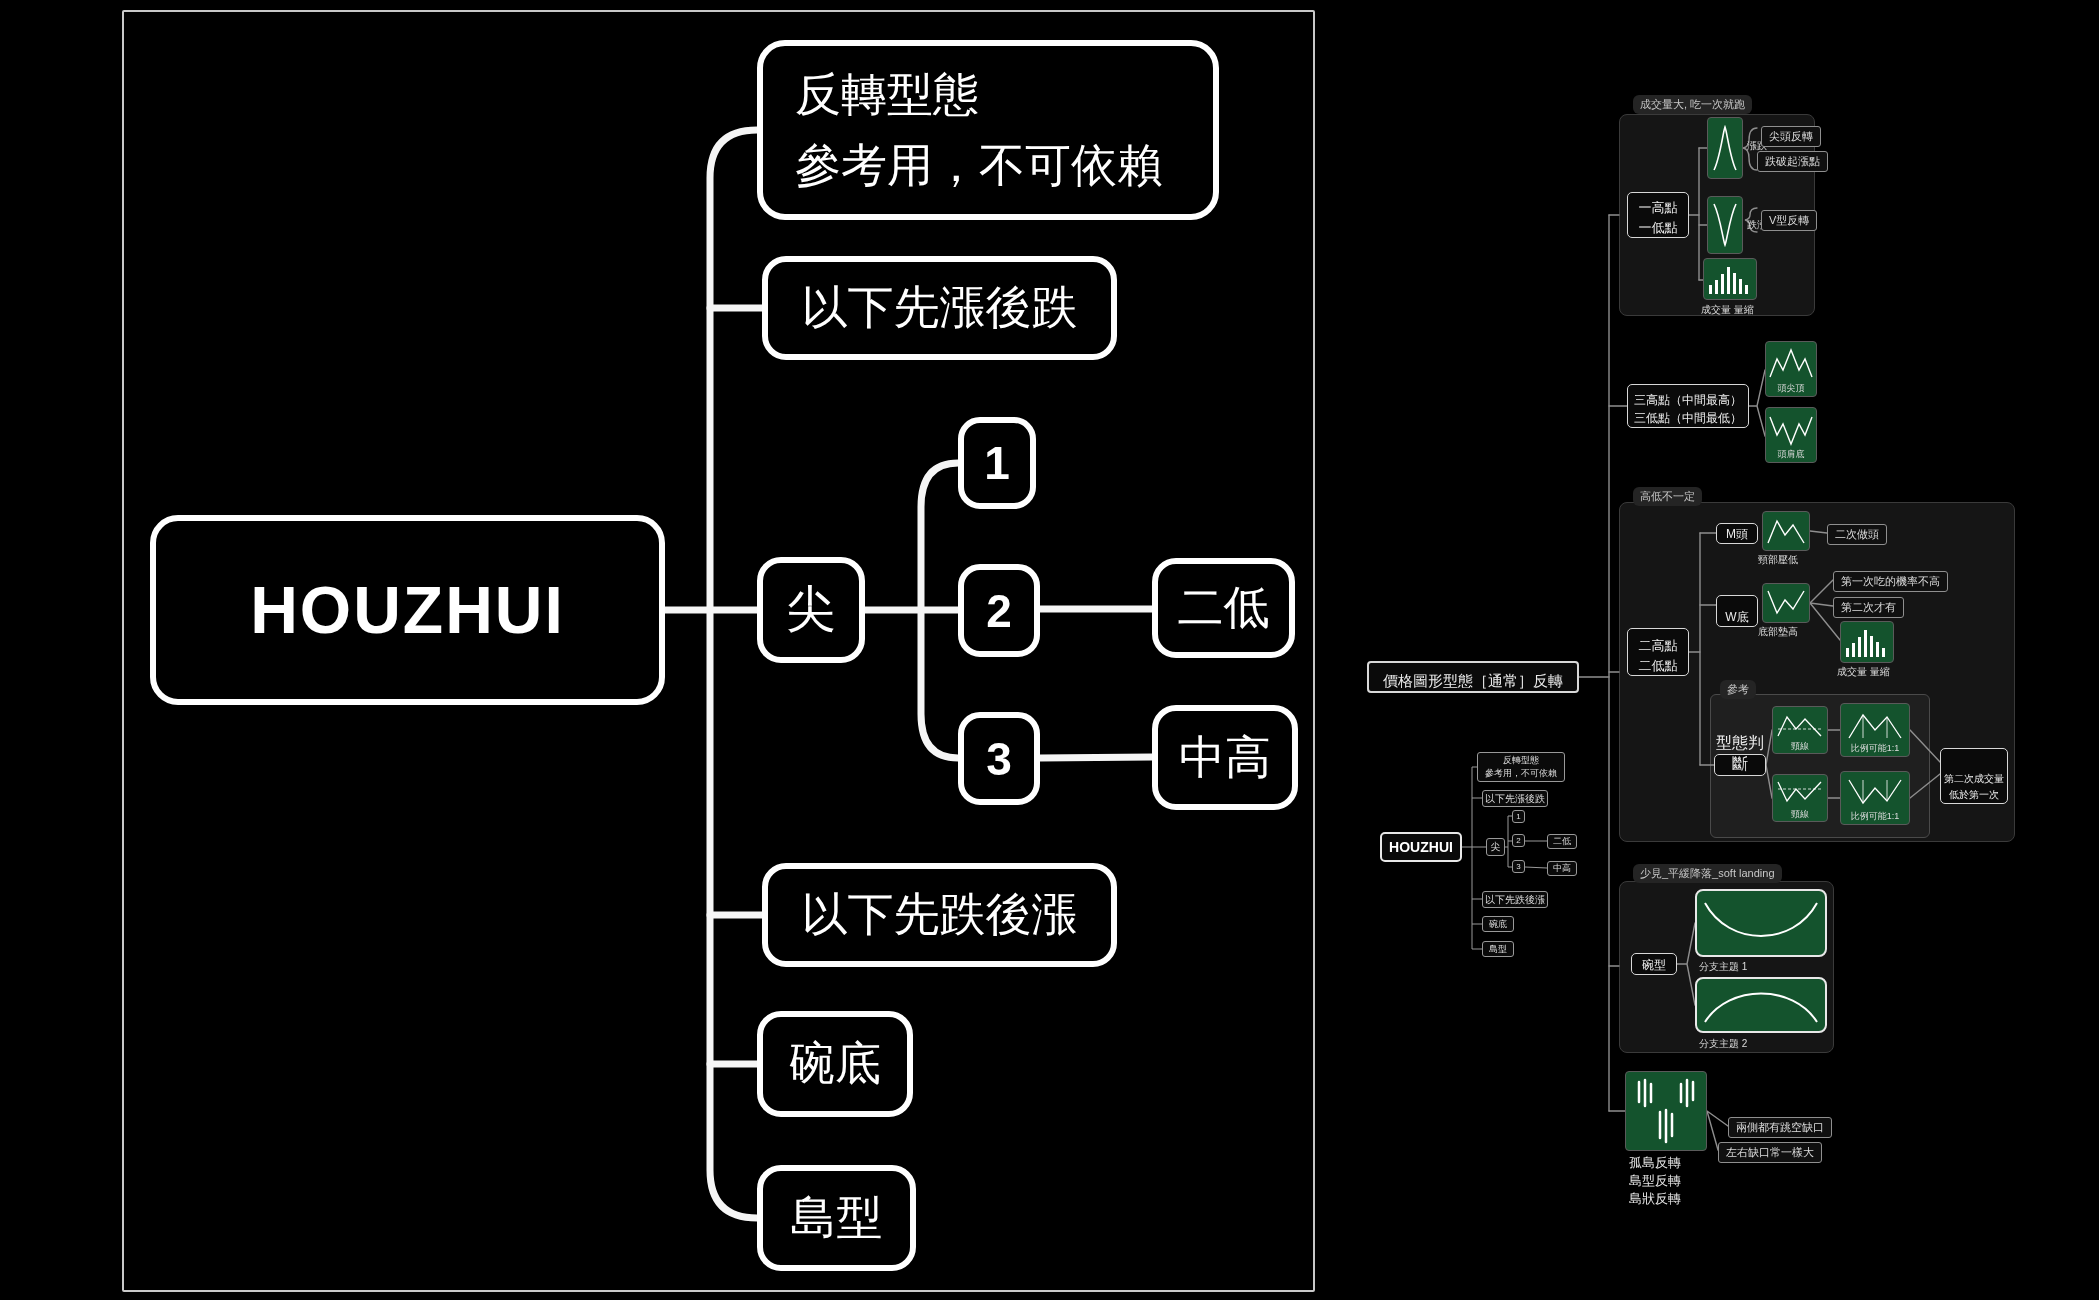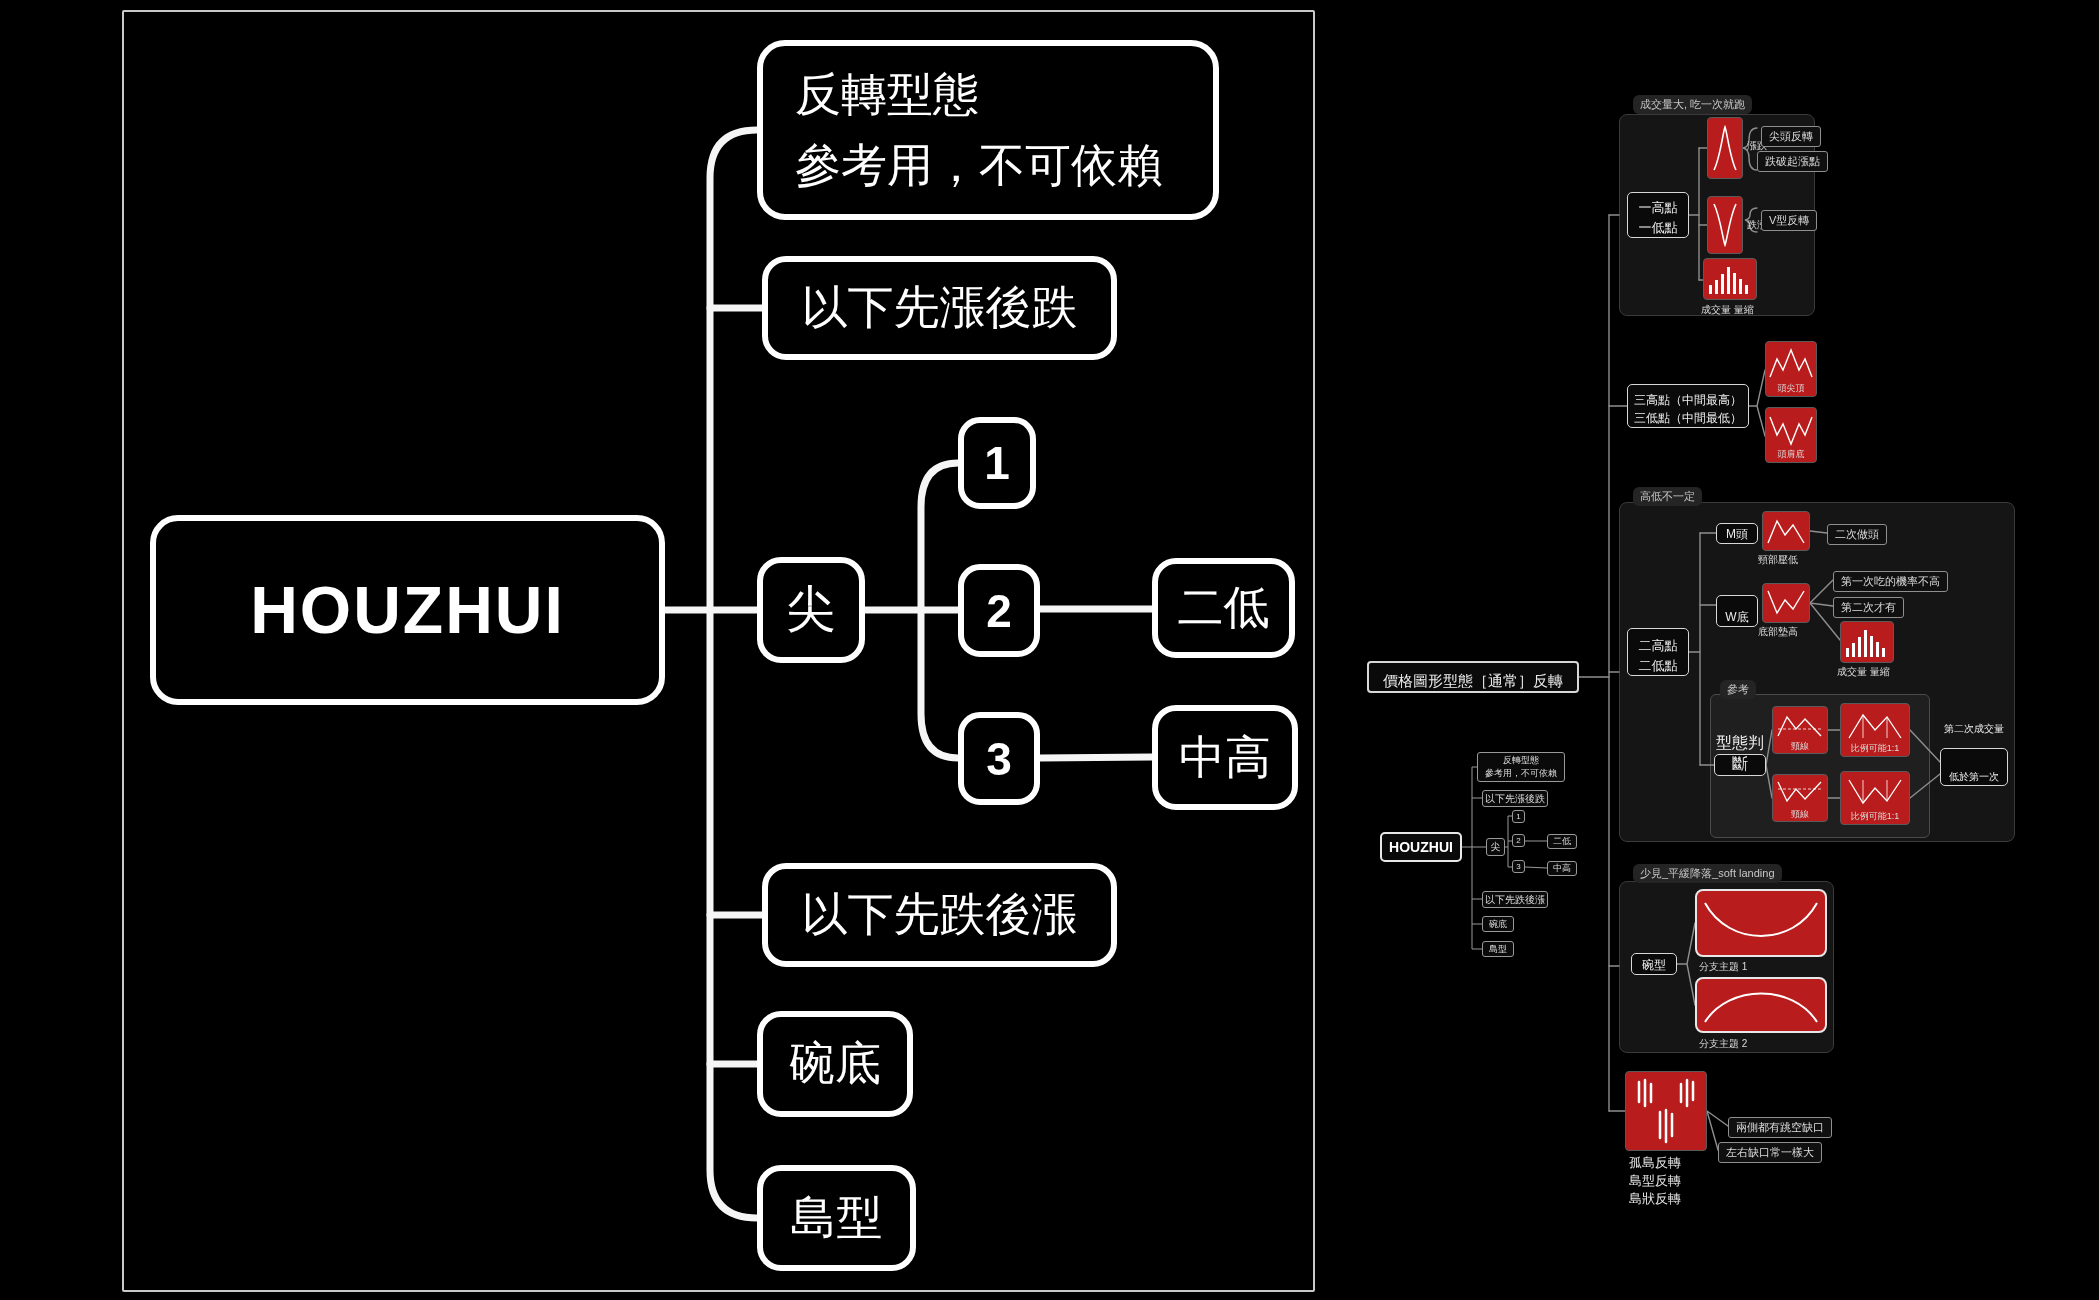--- a/index.html
+++ b/index.html
@@ -17,21 +17,21 @@
   .numtext { font-size:46px; font-weight:600; }
   .smallnode { border:1.5px solid #d8d8d8; border-radius:5px; background:#0a0a0a;
                display:flex; flex-direction:column; align-items:center; justify-content:flex-end;
                text-align:center; color:#eee; }
   .tag { border:1px solid #8f8f8f; border-radius:3px; background:#101010; color:#ddd;
          font-size:11px; padding:2px 7px; white-space:nowrap; display:inline-block; }
   .glabel { background:#242424; color:#c8c8c8; font-size:11px; padding:2px 7px;
             border-radius:6px; white-space:nowrap; display:inline-block; }
   .group { background:#151515; border:1px solid #3a3a3a; border-radius:8px; }
   .subgroup { background:#1f1f1f; border:1px solid #4a4a4a; border-radius:6px; }
-  .chartbox { background:#b91c1c; border:1px solid #5a5a5a; border-radius:4px;
+  .chartbox { background:#14532d; border:1px solid #5a5a5a; border-radius:4px;
               display:flex; flex-direction:column; align-items:center; justify-content:center; gap:2px; }
   .chartbox.bright { border:2px solid #e8e8e8; border-radius:8px; }
   .chartlabel { font-size:9px; color:#ddd; white-space:nowrap; line-height:1; }
   .sidelabel { font-size:10px; color:#ddd; white-space:nowrap; }
   .caption { font-size:10px; color:#ddd; white-space:nowrap; }
   .mini-node { border:1px solid #999; border-radius:3px; background:#0a0a0a; color:#ddd;
                display:flex; flex-direction:column; align-items:center; justify-content:center;
                white-space:nowrap; text-align:center; }
   .islabel { font-size:13px; color:#e8e8e8; line-height:1.4; white-space:nowrap; }
 </style>
@@ -281,21 +281,21 @@
     <div class="chartlabel">頸線</div>
   </div>
   <div class="abs chartbox" style="left:1840px; top:771px; width:70px; height:54px;">
     <svg width="60" height="34" viewBox="0 0 60 34">
       <path d="M4 4 L18 27 L30 12 L42 25 L56 4" stroke="#fff" stroke-width="1.3" fill="none"></path>
       <line x1="18" y1="4" x2="18" y2="27" stroke="#fff" stroke-width="0.8"></line>
       <line x1="42" y1="4" x2="42" y2="25" stroke="#fff" stroke-width="0.8"></line>
     </svg>
     <div class="chartlabel">比例可能1:1</div>
   </div>
-  <div class="abs smallnode" style="left:1940px; top:748px; width:68px; height:38px; font-size:10px; line-height:1.6;gap:32px;">
+  <div class="abs smallnode" style="left:1940px; top:748px; width:68px; height:56px; font-size:10px; line-height:1.6;">
     <span>第二次成交量</span>
     <span>低於第一次</span>
   </div>
 
   <div class="abs glabel" style="left:1633px; top:864px;">少見_平緩降落_soft landing</div>
   <div class="abs smallnode" style="left:1631px; top:953px; width:46px; height:22px; font-size:12px;">
     <span>碗型</span>
   </div>
   <div class="abs chartbox bright" style="left:1695px; top:889px; width:132px; height:68px;">
     <svg width="124" height="56" viewBox="0 0 124 56">

